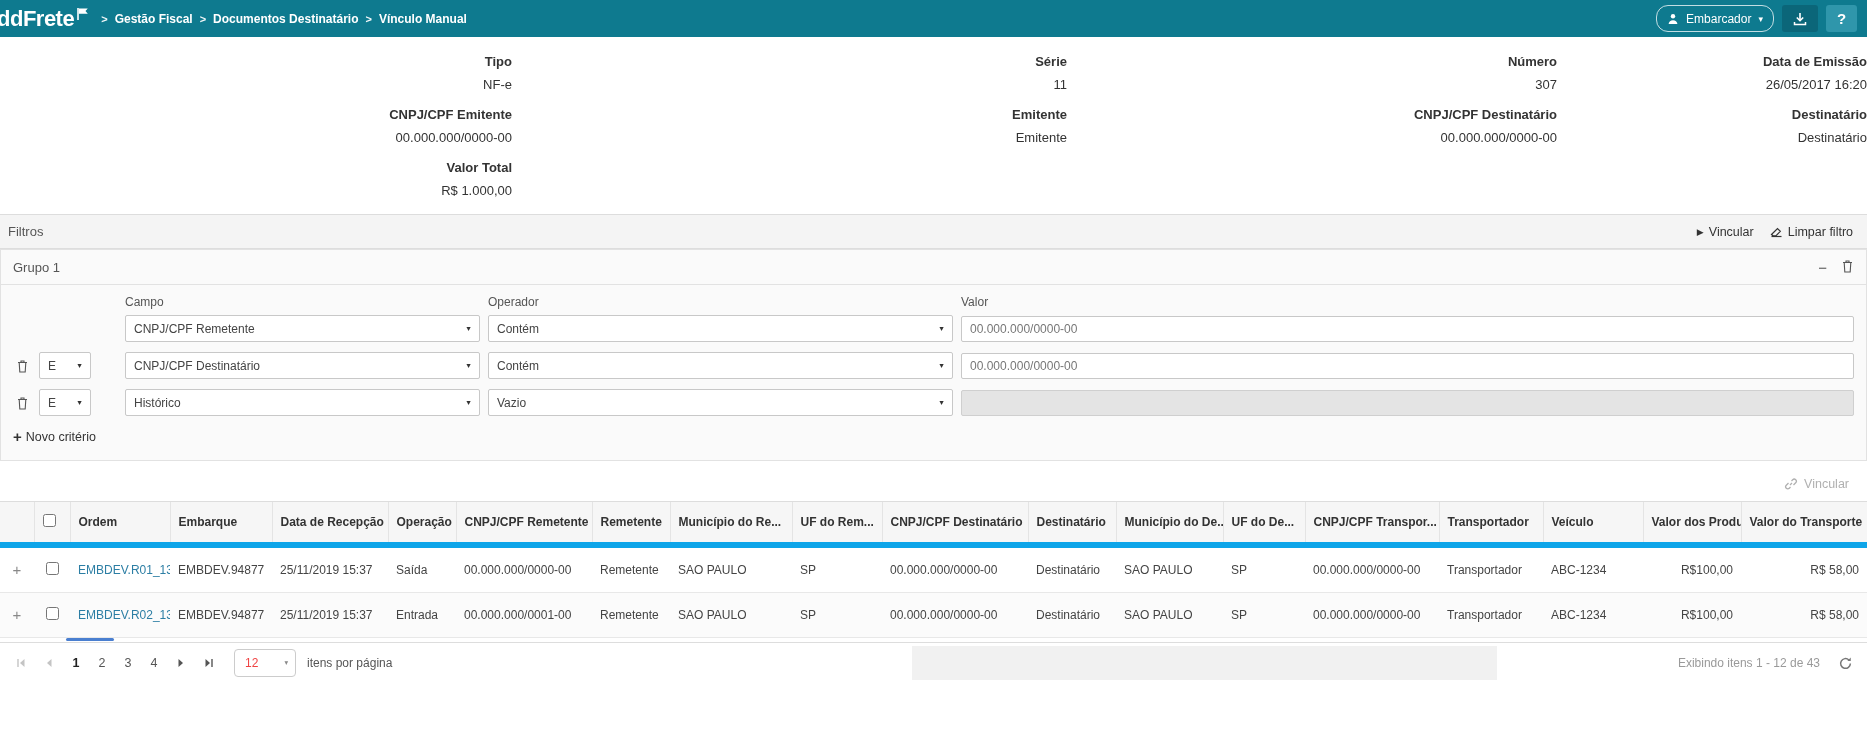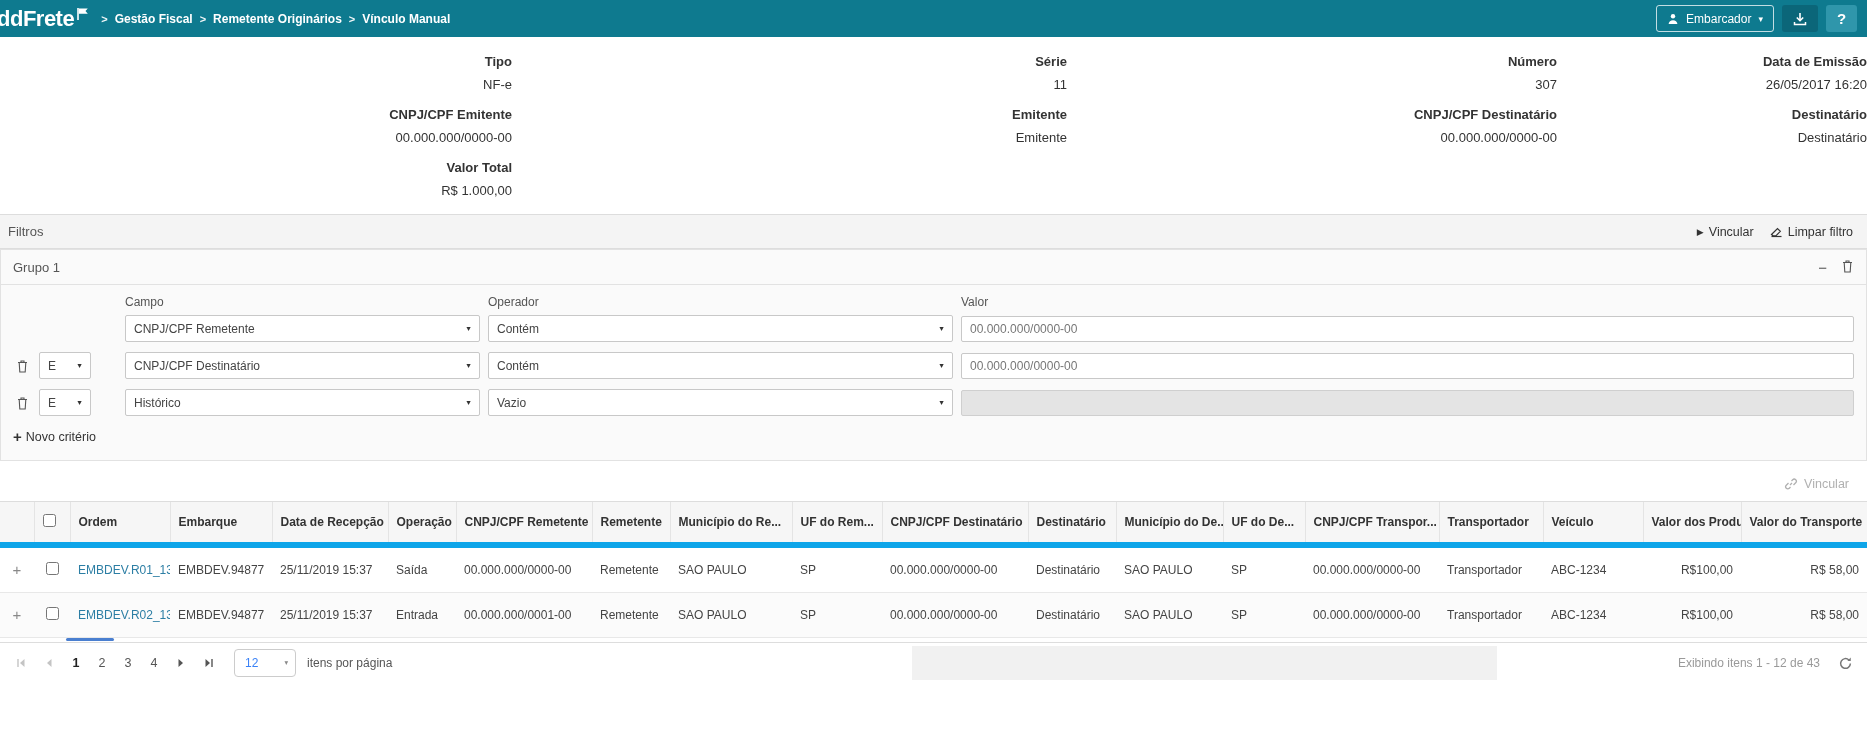--- a/index.html
+++ b/index.html
@@ -12,21 +12,21 @@
     color: #fff; padding-right: 10px; }
   .logo { display: flex; align-items: flex-start; margin-left: -3px; gap: 2px; }
   .logo-text { font-size: 22px; font-weight: bold; letter-spacing: -0.5px; line-height: 30px; }
   .logo-flag { margin-top: 3px; }
   .breadcrumb { display: flex; align-items: center; gap: 7px; font-size: 12px;
     font-weight: bold; margin-left: 12px; }
   .breadcrumb a { color: #fff; text-decoration: none; }
   .breadcrumb .sep { font-size: 11px; opacity: .95; }
   .topbar-right { margin-left: auto; display: flex; align-items: center; gap: 8px; }
   .user-btn { display: inline-flex; align-items: center; gap: 7px; border: 1px solid rgba(255,255,255,.75);
-    color: #fff; font-size: 12px; height: 27px; padding: 0 10px; border-radius: 3px; }
+    color: #fff; font-size: 12px; height: 27px; padding: 0 10px; border-radius: 12px; }
   .user-btn .caret { font-size: 9px; }
   .dl-btn { width: 36px; height: 27px; background: #0b6679; border-radius: 3px;
     display: grid; place-items: center; color: #fff; }
   .help-btn { width: 31px; height: 27px; background: #2f96ab; color: #fff;
     font-weight: bold; font-size: 15px; border-radius: 3px; }
 
   
   .doc-info { display: grid; grid-template-columns: 500px 555px 490px 1fr;
     padding: 10px 0 16px 12px; row-gap: 8px; text-align: right; }
   .field .flabel { font-weight: bold; font-size: 13px; color: #333; padding: 7px 0 8px; }
@@ -97,21 +97,21 @@
   .pager { height: 41px; border-top: 1px solid #ddd; background: #fff; display: flex;
     align-items: center; padding: 0 14px 0 8px; gap: 2px; position: relative;
     font-size: 12px; color: #666; }
   .pg-nav { width: 26px; height: 26px; display: grid; place-items: center; color: #555; }
   .pg-nav.disabled { color: #c4c4c4; cursor: default; }
   .pg-num { min-width: 24px; height: 26px; padding: 0 5px; color: #555; font-size: 12.5px; }
   .pg-num.active { font-weight: bold; color: #222; }
   .psize { position: relative; margin-left: 10px; }
   .psize select { appearance: none; -webkit-appearance: none; width: 62px; height: 28px;
     border: 1px solid #ccc; border-radius: 4px; background: #fff; padding: 0 22px 0 10px;
-    font-size: 12px; color: #3b82f6; }
+    font-size: 12px; color: #ef4444; }
   .psize .sel-caret { color: #888; }
   .per-label { margin-left: 9px; color: #555; }
   .pager-placeholder { position: absolute; left: 912px; width: 585px; top: 3px; bottom: 3px;
     background: #f1f1f1; }
   .pager-status { margin-left: auto; color: #9a9a9a; }
   .refresh-btn { margin-left: 16px; color: #777; display: grid; place-items: center; }
 </style>
 </head>
 <body>
 
@@ -120,21 +120,21 @@
     <span class="logo-text">ddFrete</span>
     <svg class="logo-flag" width="13" height="14" viewBox="0 0 13 14">
       <path d="M2 1v12" stroke="#fff" stroke-width="1.6"></path>
       <path d="M2.8 1.5h9l-2.3 2.6 2.3 2.6h-9z" fill="#fff"></path>
     </svg>
   </div>
   <nav class="breadcrumb">
     <span class="sep">&gt;</span>
     <a href="#">Gestão Fiscal</a>
     <span class="sep">&gt;</span>
-    <a href="#">Remetente Originários</a>
+    <a href="#">Documentos Destinatário</a>
     <span class="sep">&gt;</span>
     <a href="#">Vínculo Manual</a>
   </nav>
   <div class="topbar-right">
     <button class="user-btn">
       <svg width="12" height="12" viewBox="0 0 12 12">
         <circle cx="6" cy="3.2" r="2.2" fill="#fff"></circle>
         <path d="M1.6 11c.2-2.4 2-3.8 4.4-3.8S10.2 8.6 10.4 11z" fill="#fff"></path>
       </svg>
       <span>Embarcador</span>

